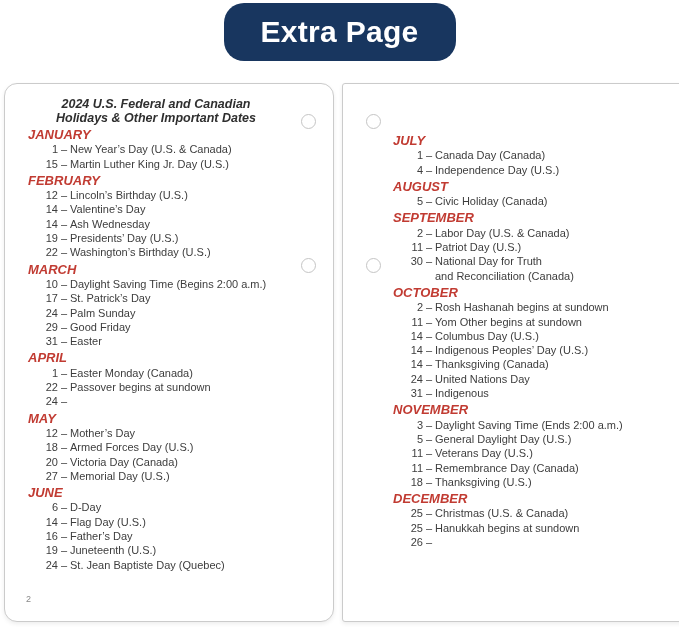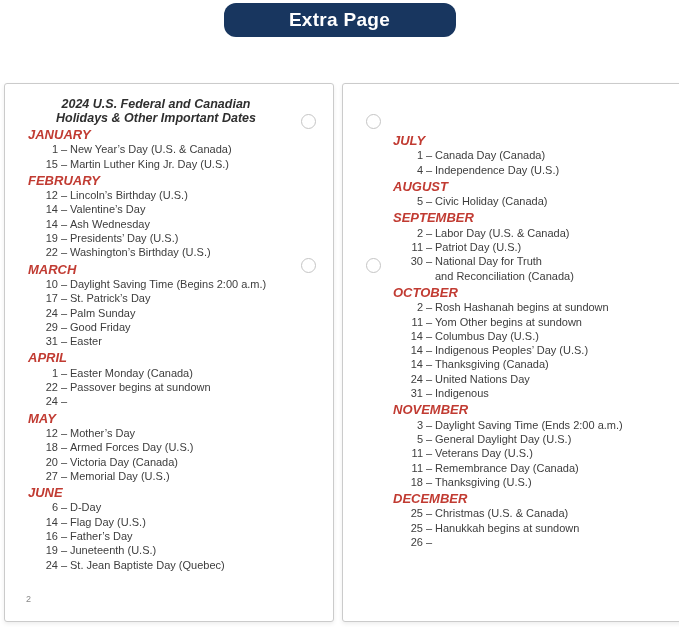--- a/index.html
+++ b/index.html
@@ -5,34 +5,34 @@
   * { margin:0; padding:0; box-sizing:border-box; }
   html,body { background:#ffffff; }
   body {
     width:679px; height:628px;
     position:relative;
     font-family:"Liberation Sans", sans-serif;
     overflow:hidden;
   }
   .badge {
     position:absolute; top:3px; left:50%; margin-left:-116px;
-    width:232px; height:34px;
+    width:232px; height:58px;
     background:#18365f; color:#ffffff;
-    border-radius:12px;
+    border-radius:20px;
     display:flex; align-items:center; justify-content:center;
-    font-size:19px; font-weight:700; letter-spacing:0.3px;
+    font-size:30px; font-weight:700; letter-spacing:0.3px;
   }
   .page {
     position:absolute; top:83px; height:539px;
     background:#ffffff;
     border:1px solid #cbcbcb;
     border-radius:3px;
     box-shadow:0 2px 4px rgba(0,0,0,0.07);
   }
-  .page-left  { left:4px;   width:330px; }
+  .page-left  { left:4px;   width:330px;border-radius:13px; }
   .page-right { left:342px; width:385px; }
   .hole {
     position:absolute; width:15px; height:15px;
     border:1.5px solid #c5c5c5; border-radius:50%;
     background:#ffffff;
   }
   .page-left  .hole { left:296px; }
   .page-right .hole { left:23px; }
   .hole.top { top:30px; }
   .hole.mid { top:174px; }

